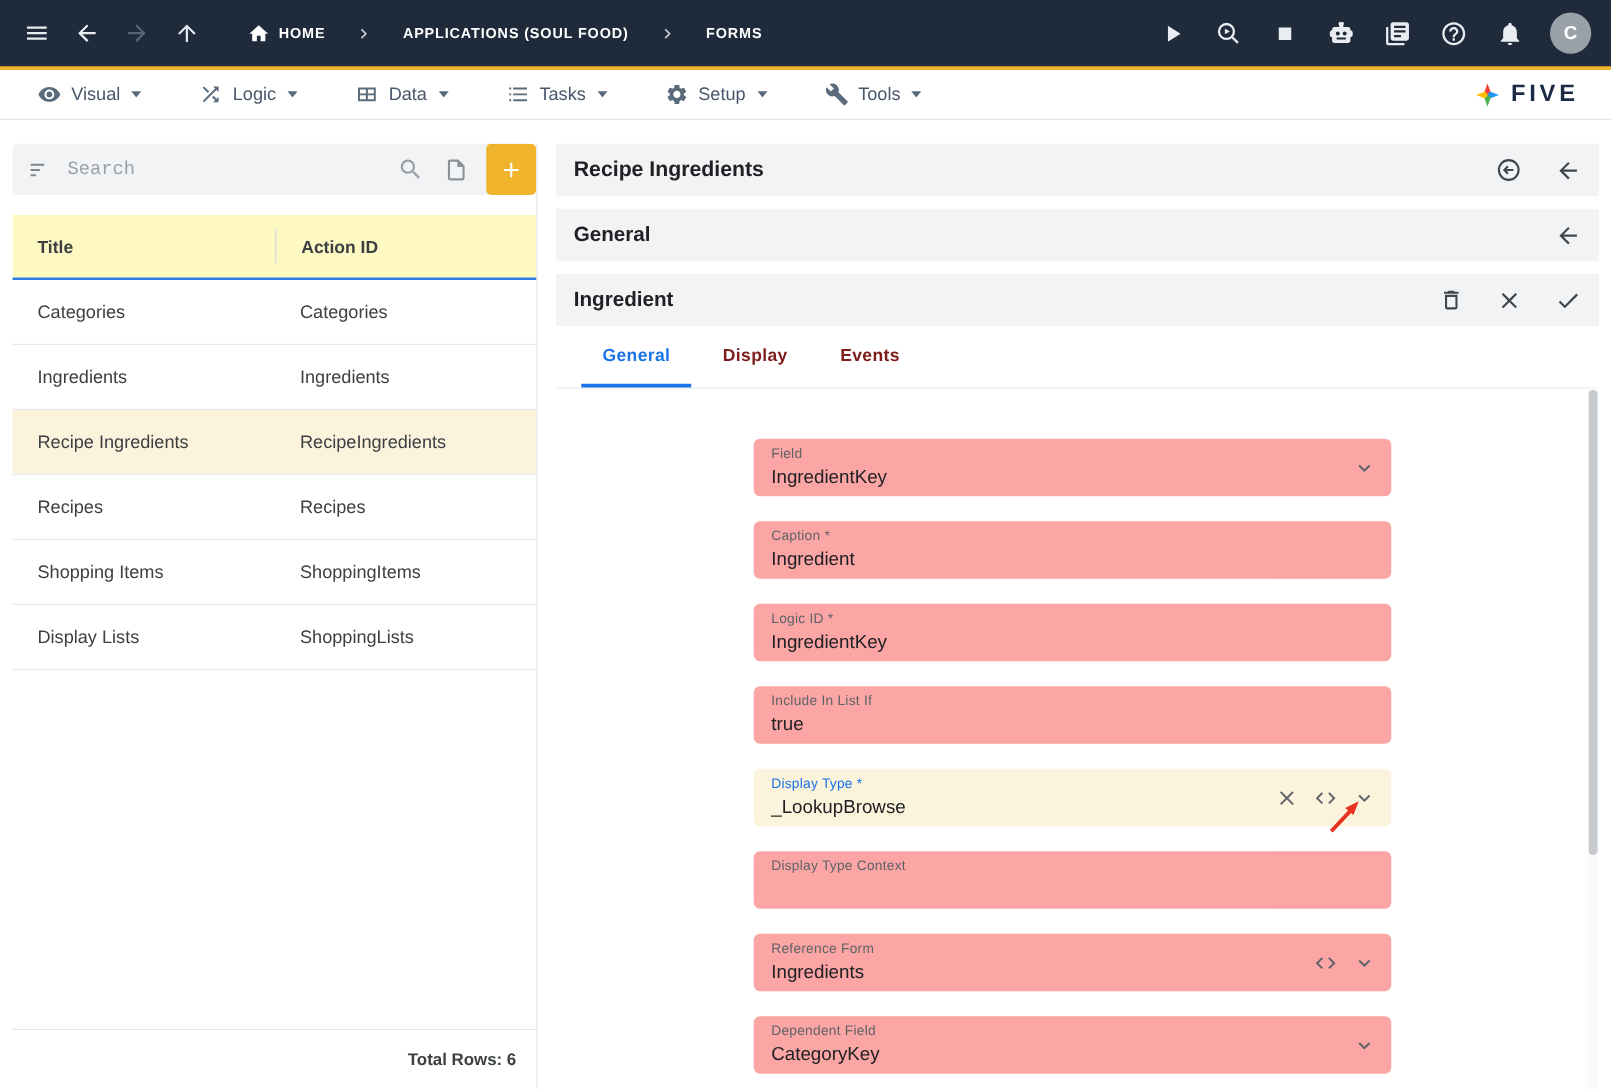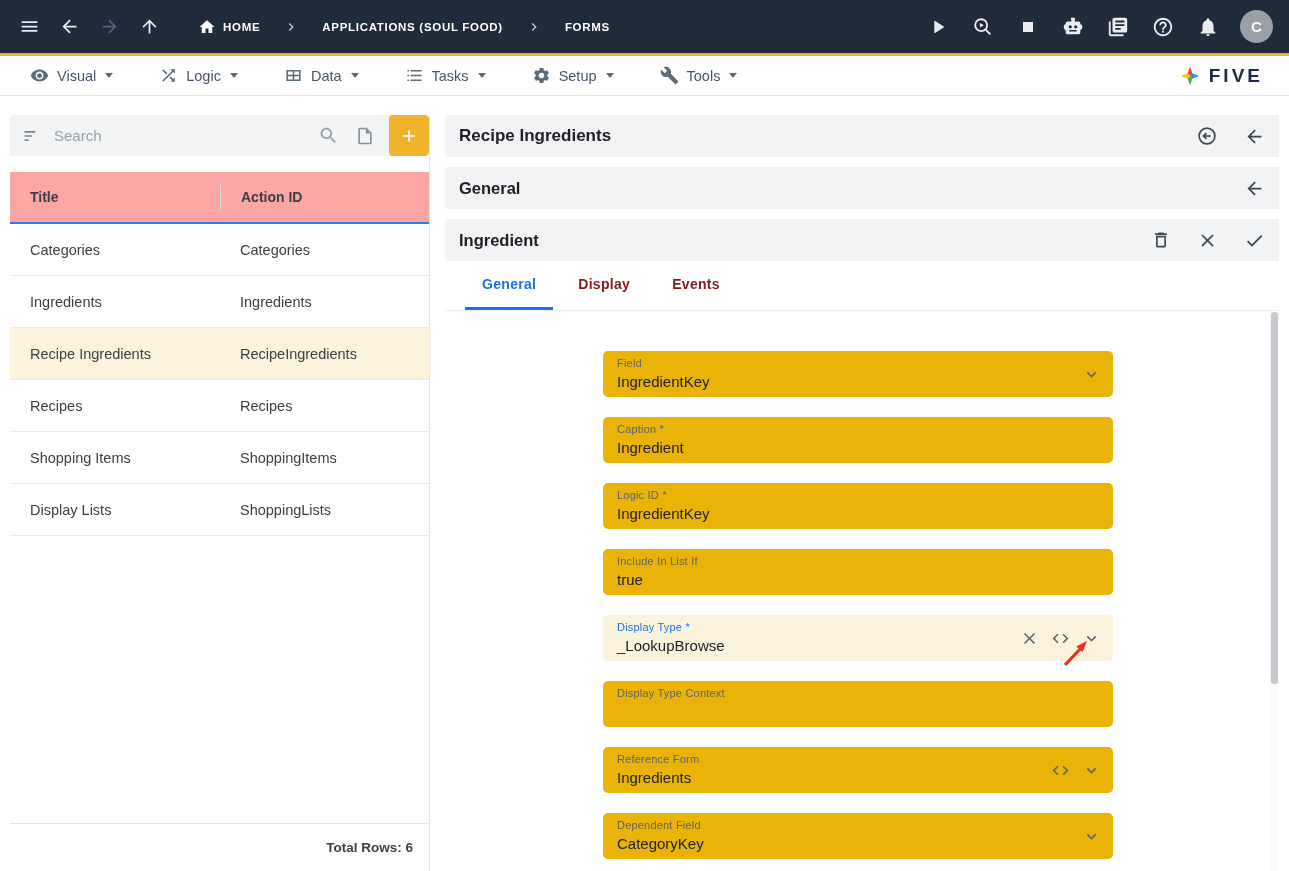--- a/index.html
+++ b/index.html
@@ -35,28 +35,28 @@
     border-top:5px solid #5A6B7B;margin-left:1px}
   .brand{margin-left:auto;margin-right:26px;display:flex;align-items:center;gap:8px;cursor:default}
   .brand-text{font-size:19px;font-weight:700;letter-spacing:3px;color:#1C2B45}
 
   
   .left-panel{position:absolute;left:10px;top:115px;width:420px;bottom:0;
     border-right:1px solid #E3E5E8;background:#fff}
   .search-bar{height:41px;background:#F1F3F4;border-radius:4px;display:flex;align-items:center;overflow:hidden}
   .sort-ic{margin-left:12px;color:#7F868D;display:flex}
   .search-input{flex:1;border:0;background:transparent;outline:none;
-    font-family:Liberation Sans, sans-serif;font-size:15px;color:#202124;margin-left:12px;min-width:0}
+    font-family:Liberation Mono, monospace;font-size:15px;color:#202124;margin-left:12px;min-width:0}
   .search-input::placeholder{color:#9AA0A6}
   .search-glyph{color:#9AA0A6;margin-right:16px;display:flex;cursor:pointer}
   .doc-btn{color:#8A9199;margin-right:14px;display:flex;cursor:pointer}
   .add-btn{width:40px;height:41px;background:#F0B42C;border-radius:4px;display:flex;
     align-items:center;justify-content:center;cursor:pointer;flex:none;color:#fff}
   .grid{margin-top:16px}
-  .grid-header{height:52px;background:#fca5a5;border-bottom:2px solid #2E7CE4;display:flex;
+  .grid-header{height:52px;background:#fef9c3;border-bottom:2px solid #2E7CE4;display:flex;
     align-items:center;font-weight:700;font-size:14px;color:#3C4043}
   .cell-title{width:210px;padding-left:20px}
   .cell-action{flex:1;padding-left:20px}
   .grid-header .cell-action{border-left:1px solid #D7DADE;height:28px;display:flex;align-items:center}
   .grid-row{height:52px;display:flex;align-items:center;font-size:14.5px;color:#3C4043;
     border-bottom:1px solid #E8EAED;cursor:pointer;background:#fff}
   .grid-row.selected{background:#FCF3DC}
   .left-footer{position:absolute;bottom:0;left:0;right:0;height:48px;border-top:1px solid #E3E5E8;
     display:flex;align-items:center;justify-content:flex-end;padding-right:16px;
     font-size:13.5px;font-weight:700;color:#3C4043;background:#fff}
@@ -68,21 +68,21 @@
   .bar-title-sub{font-size:16.5px;font-weight:600;color:#202124}
   .bar .spacer{flex:1}
   .bar-icon{color:#3F464D;cursor:pointer;margin-left:26px;display:flex}
   .card{position:absolute;top:146px;left:0;right:0;bottom:0;background:#fff}
   .tabs{height:50px;display:flex;align-items:stretch;padding-left:20px;
     border-bottom:1px solid #ECEEF0;gap:8px}
   .tab{padding:0 17px;display:flex;align-items:center;font-size:14px;font-weight:700;
     letter-spacing:.3px;color:#7f1d1d;cursor:pointer;border-bottom:3px solid transparent}
   .tab.active{color:#1A73E8;border-bottom-color:#1A73E8}
   .form{padding:40px 0 0 158px}
-  .field{width:510px;height:46px;background:#eab308;border-radius:5px;margin-bottom:20px;
+  .field{width:510px;height:46px;background:#fca5a5;border-radius:5px;margin-bottom:20px;
     position:relative;padding:6px 14px;cursor:text}
   .field-label{font-size:11px;color:#5F6368;letter-spacing:.2px;display:block}
   .field-value{font-size:15px;color:#202124;margin-top:4px;min-height:18px}
   .field.modified{background:#FCF3DC}
   .field.modified .field-label{color:#1A73E8}
   .field-icons{position:absolute;right:12px;top:0;height:100%;display:flex;align-items:center;
     gap:12px;color:#5F6368}
   .field-icons .f-ic{display:flex;cursor:pointer}
   .red-arrow{position:absolute;left:1055px;top:633px;pointer-events:none}
   .scrollbar{position:absolute;top:197px;right:0;width:9px;bottom:0;background:#FAFAFA}

